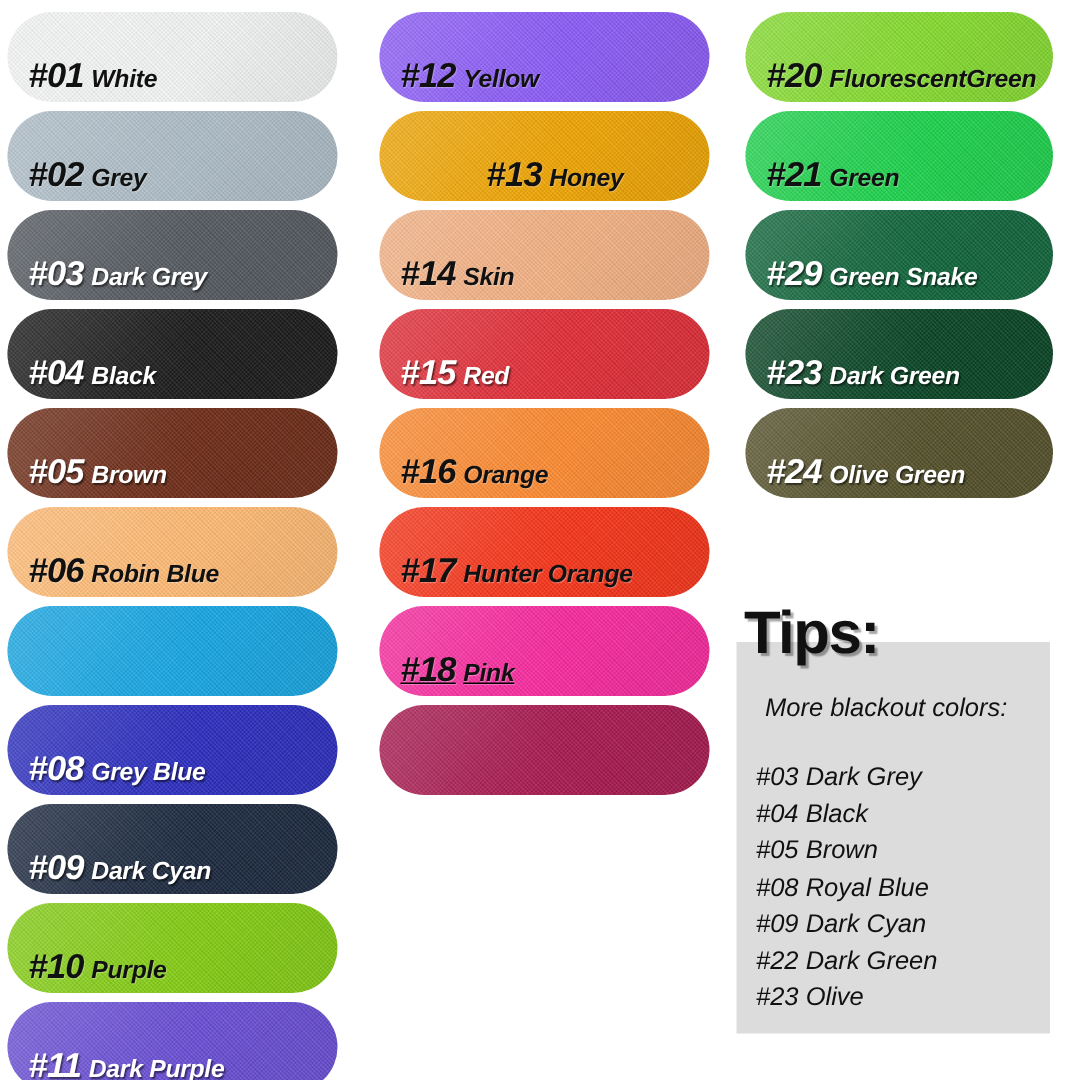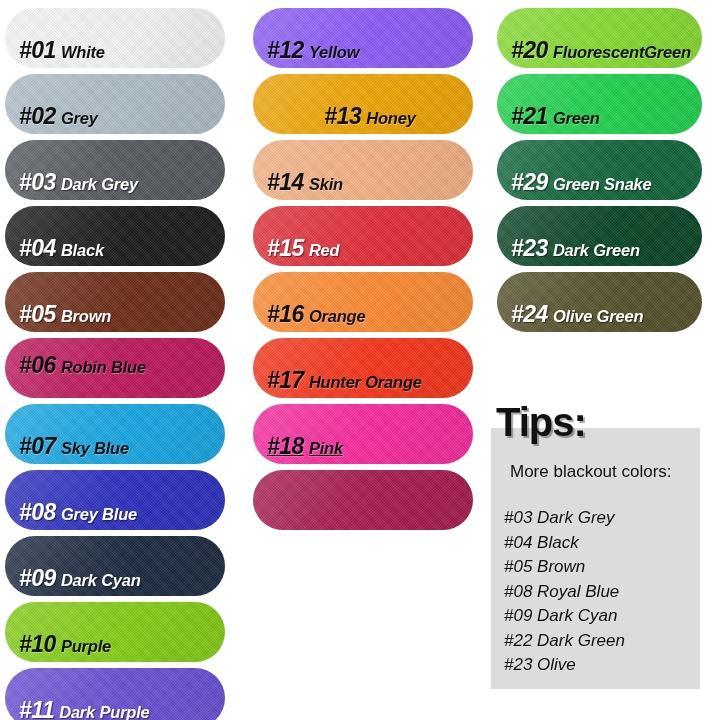--- a/index.html
+++ b/index.html
@@ -72,21 +72,21 @@
   #tips-title{
     position:absolute;left:496px;top:400px;
     font-size:40px;font-weight:bold;
     font-family:"Liberation Sans","DejaVu Sans",sans-serif;
     color:#111;letter-spacing:-1px;
     text-shadow:2px 2px 1px rgba(0,0,0,.35);
     z-index:5;
   }
   #tips-sub{
     position:absolute;left:510px;top:462px;
-    font-size:17px;color:#111;
+    font-size:17px;font-style:italic;color:#111;
     z-index:5;
   }
   #tips-list{
     position:absolute;left:504px;top:506px;
     z-index:5;
     display:flex;flex-direction:column;
   }
   #tips-list .titem{
     font-size:17px;font-style:italic;color:#111;
     line-height:24.5px;white-space:nowrap;
@@ -116,29 +116,28 @@
       <div class="swatch light-txt" style="background: rgb(28, 28, 28); width: 220px; top: 206px; left: 0px;">
         <div class="weave"></div>
         <div class="sheen"></div>
         <div class="label"><span class="num">#04</span><span class="nm">Black</span></div>
       </div>
       <div class="swatch light-txt" style="background: rgb(110, 45, 25); width: 220px; top: 272px; left: 0px;">
         <div class="weave"></div>
         <div class="sheen"></div>
         <div class="label"><span class="num">#05</span><span class="nm">Brown</span></div>
       </div>
-      <div class="swatch dark-txt" style="background: #be185d; width: 220px; top: 338px; left: 0px; align-items: center;">
+      <div class="swatch dark-txt" style="background: #fdba74; width: 220px; top: 338px; left: 0px;">
         <div class="weave"></div>
         <div class="sheen"></div>
         <div class="label"><span class="num">#06</span><span class="nm">Robin Blue</span></div>
       </div>
       <div class="swatch dark-txt" style="background: rgb(24, 166, 226); width: 220px; top: 404px; left: 0px;">
         <div class="weave"></div>
         <div class="sheen"></div>
-        <div class="label"><span class="num">#07</span><span class="nm">Sky Blue</span></div>
       </div>
       <div class="swatch light-txt" style="background: rgb(45, 47, 190); width: 220px; top: 470px; left: 0px;">
         <div class="weave"></div>
         <div class="sheen"></div>
         <div class="label"><span class="num">#08</span><span class="nm">Grey Blue</span></div>
       </div>
       <div class="swatch light-txt" style="background: rgb(29, 42, 64); width: 220px; top: 536px; left: 0px;">
         <div class="weave"></div>
         <div class="sheen"></div>
         <div class="label"><span class="num">#09</span><span class="nm">Dark Cyan</span></div>

